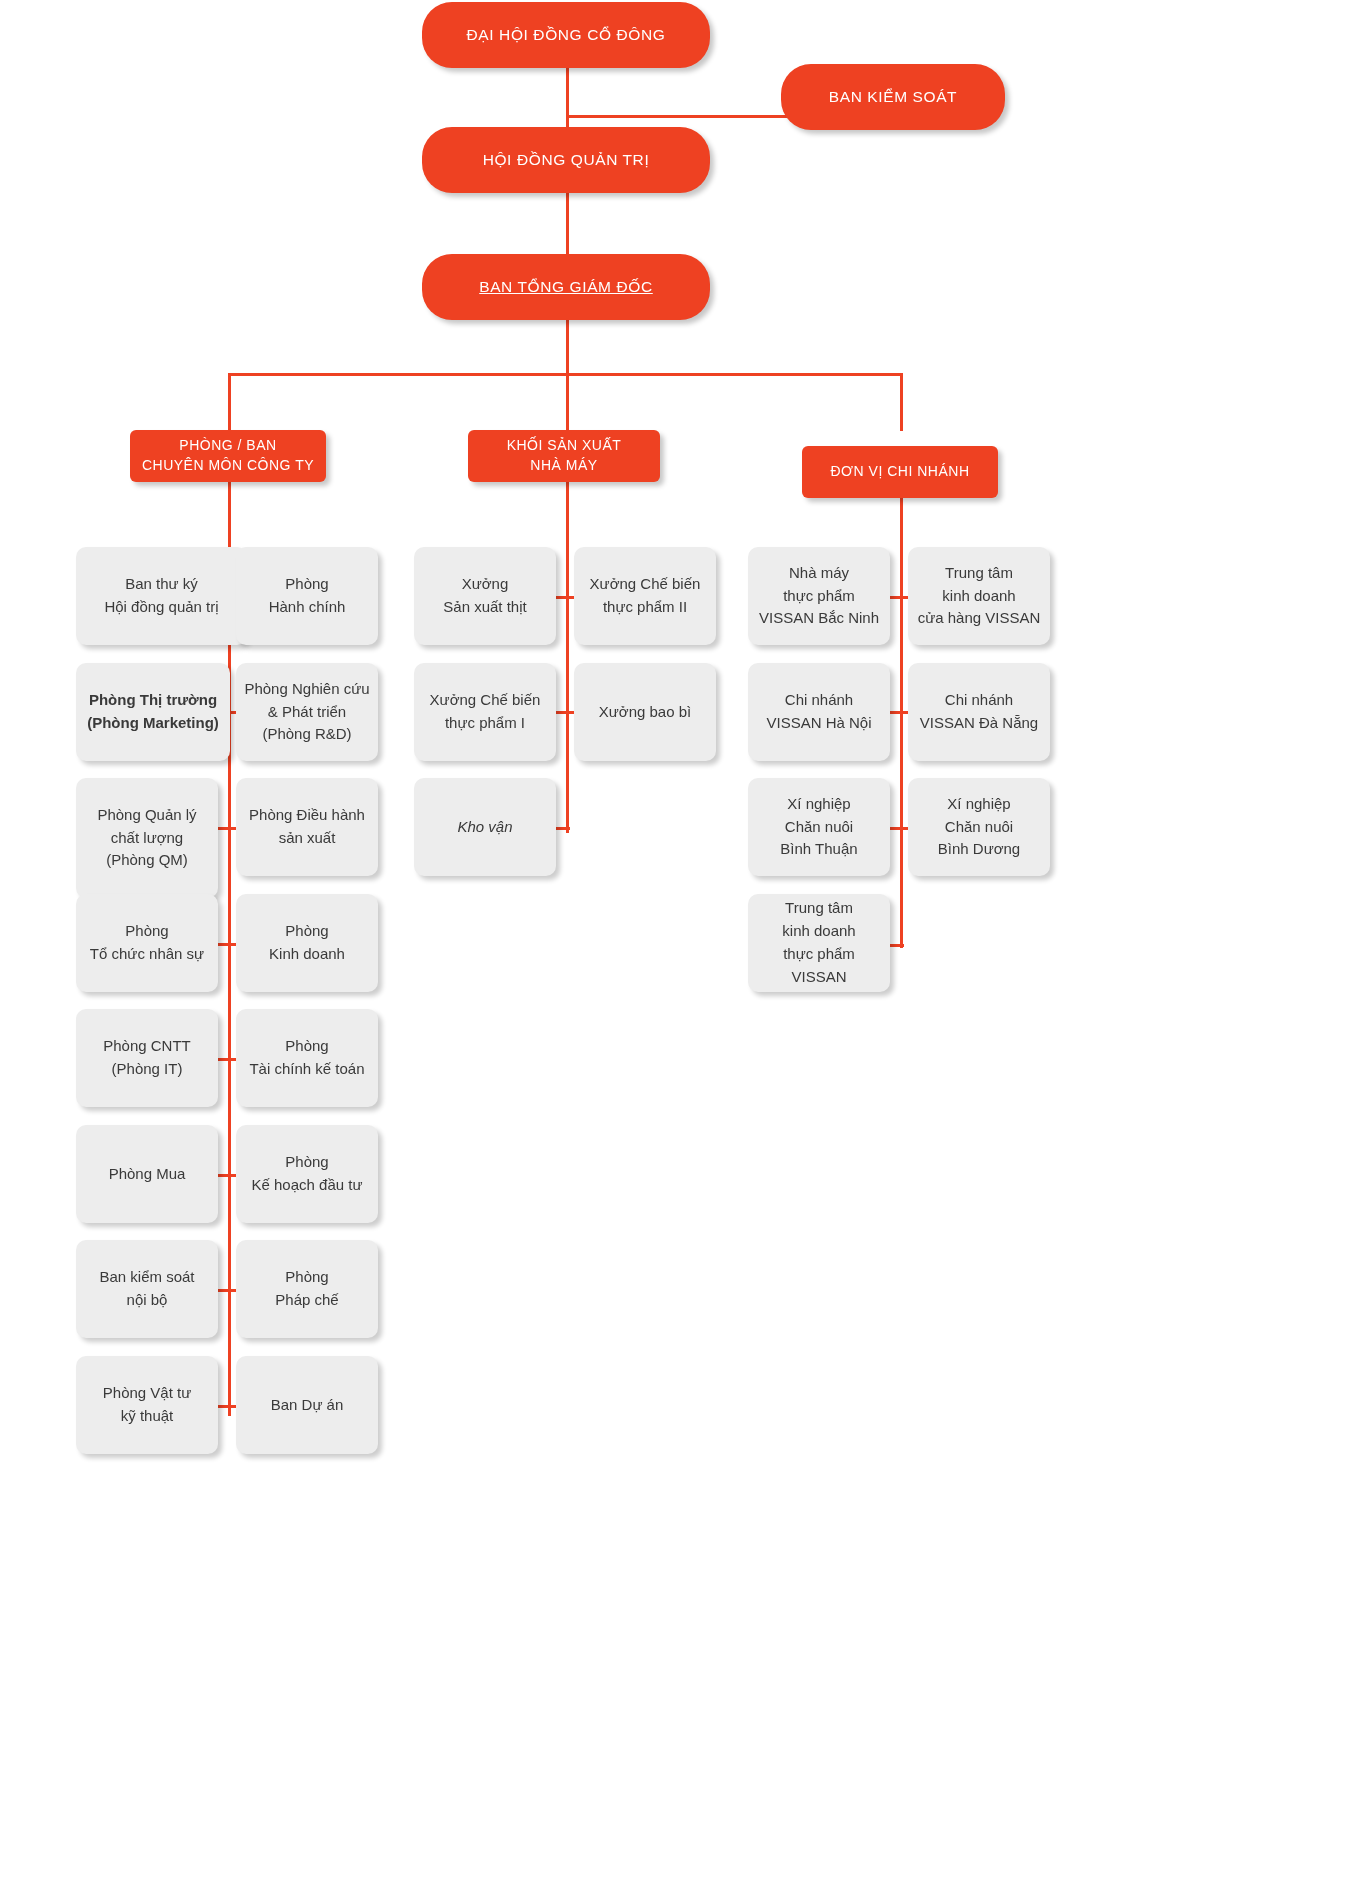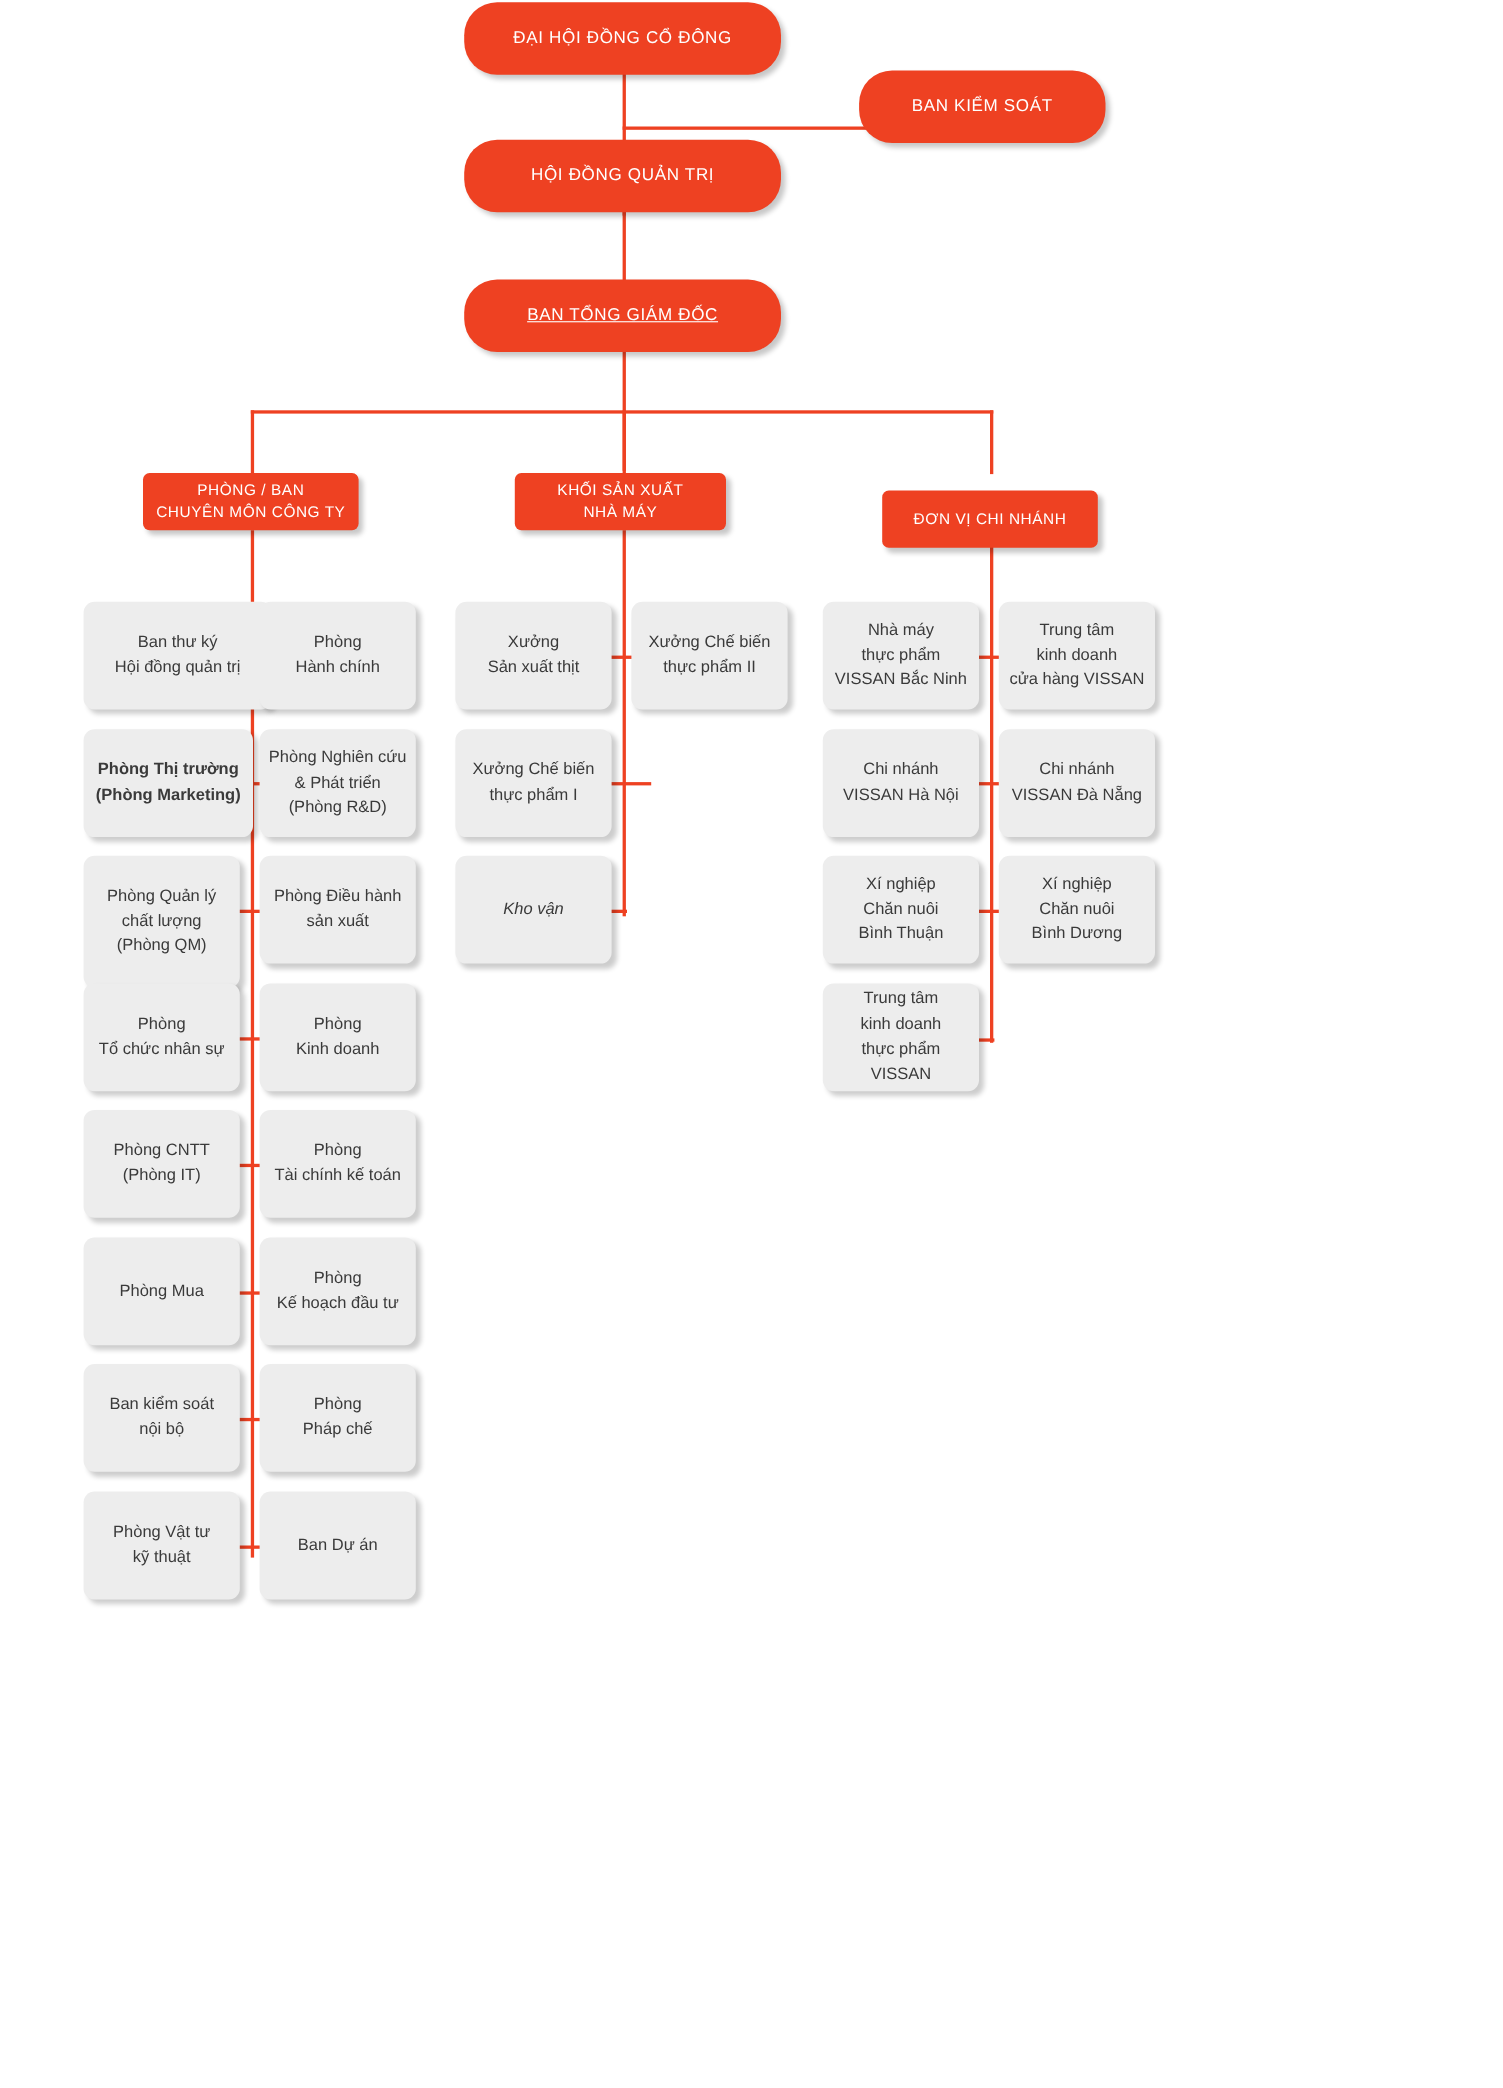--- a/index.html
+++ b/index.html
@@ -217,20 +217,23 @@
 thực phẩm I</span>
     </div>
   <div class="box" style="left:414px; top:778px; width:142px; height:98px;font-style:italic;">
     <span>Kho vận</span>
     </div>
 
   <div class="box" style="left:574px; top:547px; width:142px; height:98px;">
     <span>Xưởng Chế biến
 thực phẩm II</span>
     </div>
+  <div class="box" style="left:574px; top:663px; width:142px; height:98px;">
+    <span>Xưởng bao bì</span>
+    </div>
 
   <div class="box" style="left:748px; top:547px; width:142px; height:98px;">
     <span>Nhà máy
 thực phẩm
 VISSAN Bắc Ninh</span>
     </div>
   <div class="box" style="left:748px; top:663px; width:142px; height:98px;">
     <span>Chi nhánh
 VISSAN Hà Nội</span>
     </div>

